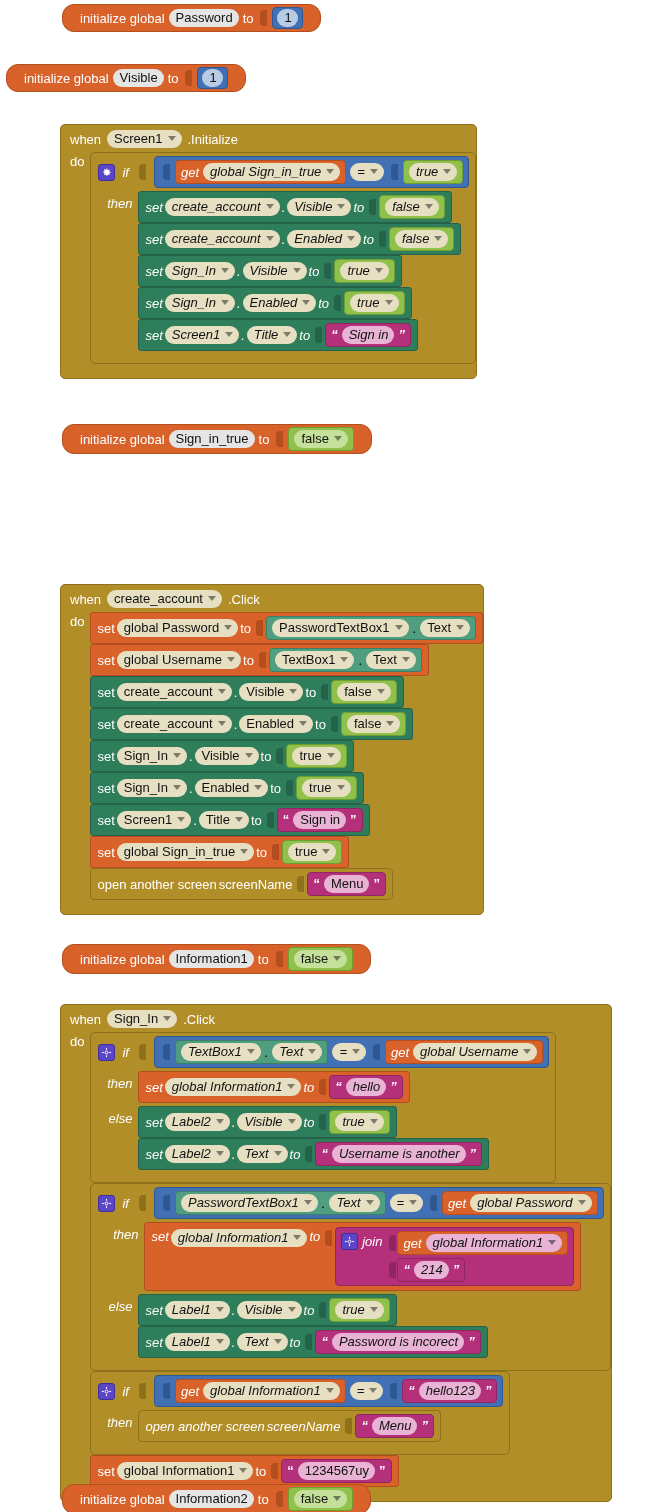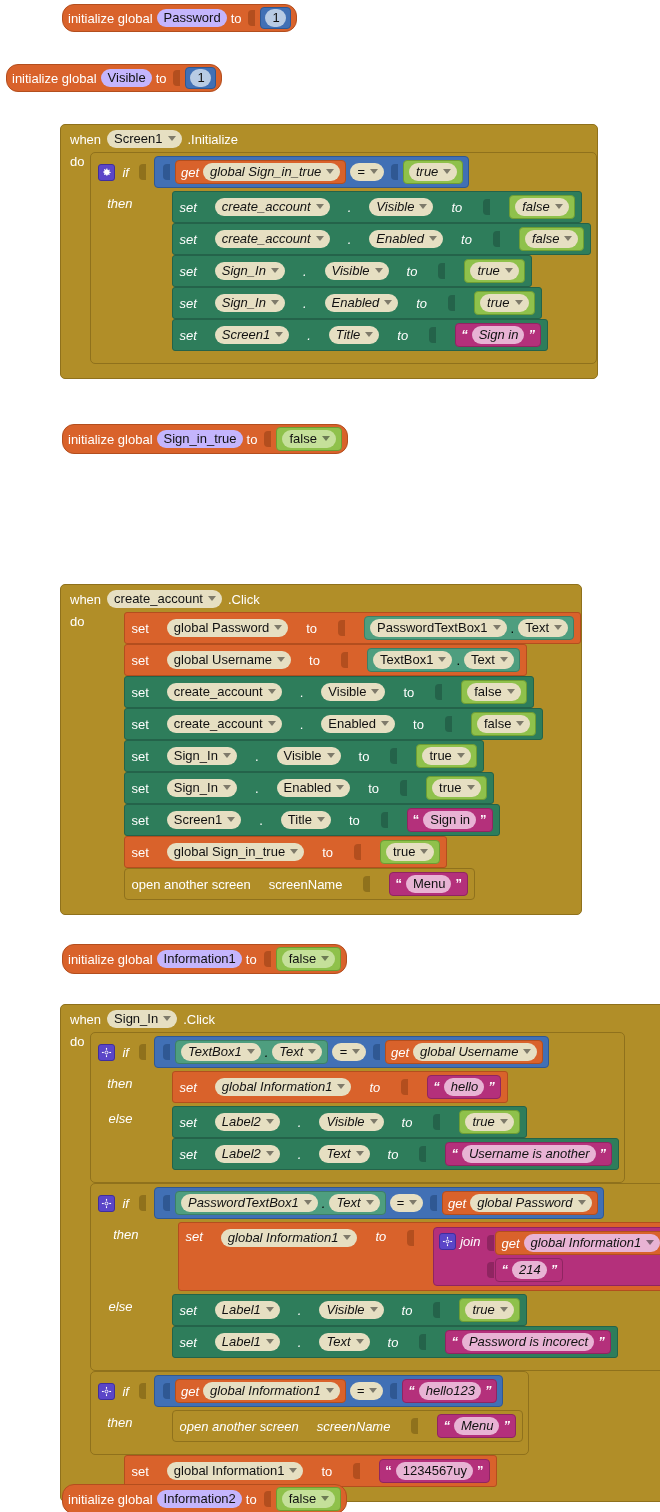--- a/index.html
+++ b/index.html
@@ -25,21 +25,21 @@
     color:#111;
   }
   .caret{
     width:0;height:0;border-left:4px solid transparent;border-right:4px solid transparent;
     border-top:5px solid rgba(0,0,0,.45);display:inline-block;margin-left:1px;
   }
 
   
   
   .c-var{background:#D9622B;border:1px solid #B34E1E;}
-  .c-var .fld{background:#c4b5fd;}
+  .c-var .fld{background:#e5e5e5;}
   
   .c-set{background:#2E7D5B;border:1px solid #24634A;}
   .c-set .fld{background:#9CC9B4;}
   
   .c-get{background:#4E9E7F;border:1px solid #3C7F66;}
   .c-get .fld{background:#B2D8C6;}
   
   .c-logic{background:#8FC14B;border:1px solid #6E9D33;}
   .c-logic .fld{background:#C5E09A;}
   
@@ -52,25 +52,25 @@
   .c-text{background:#B4307B;border:1px solid #8F2561;}
   .c-text .fld{background:#E8B3D4;}
 
   
   .socket{
     width:7px;height:16px;border-radius:4px 0 0 4px;
     display:inline-block;margin:0 1px 0 3px;flex:none;
   }
 
   
-  .vb{display:inline-flex;align-items:center;border-radius:4px;padding:2px 5px;gap:4px;position:relative;}
+  .vb{display:inline-flex;align-items:center;border-radius:4px;padding:2px 17px;gap:4px;position:relative;}
   .vb.round{border-radius:12px;}
 
   
-  .sb{display:inline-flex;align-items:center;border-radius:3px;padding:3px 6px;gap:18px;position:relative;margin-left:34px;}
+  .sb{display:inline-flex;align-items:center;border-radius:3px;padding:3px 6px;gap:2px;position:relative;}
 
   
   .gear{
     width:15px;height:15px;border-radius:3px;background:#5B46C8;border:1px solid #3F2E9E;
     display:inline-flex;align-items:center;justify-content:center;flex:none;
   }
   .gear svg{display:block;}
 
   .q{color:#fff;font-size:13px;font-weight:bold;line-height:10px;}
 

